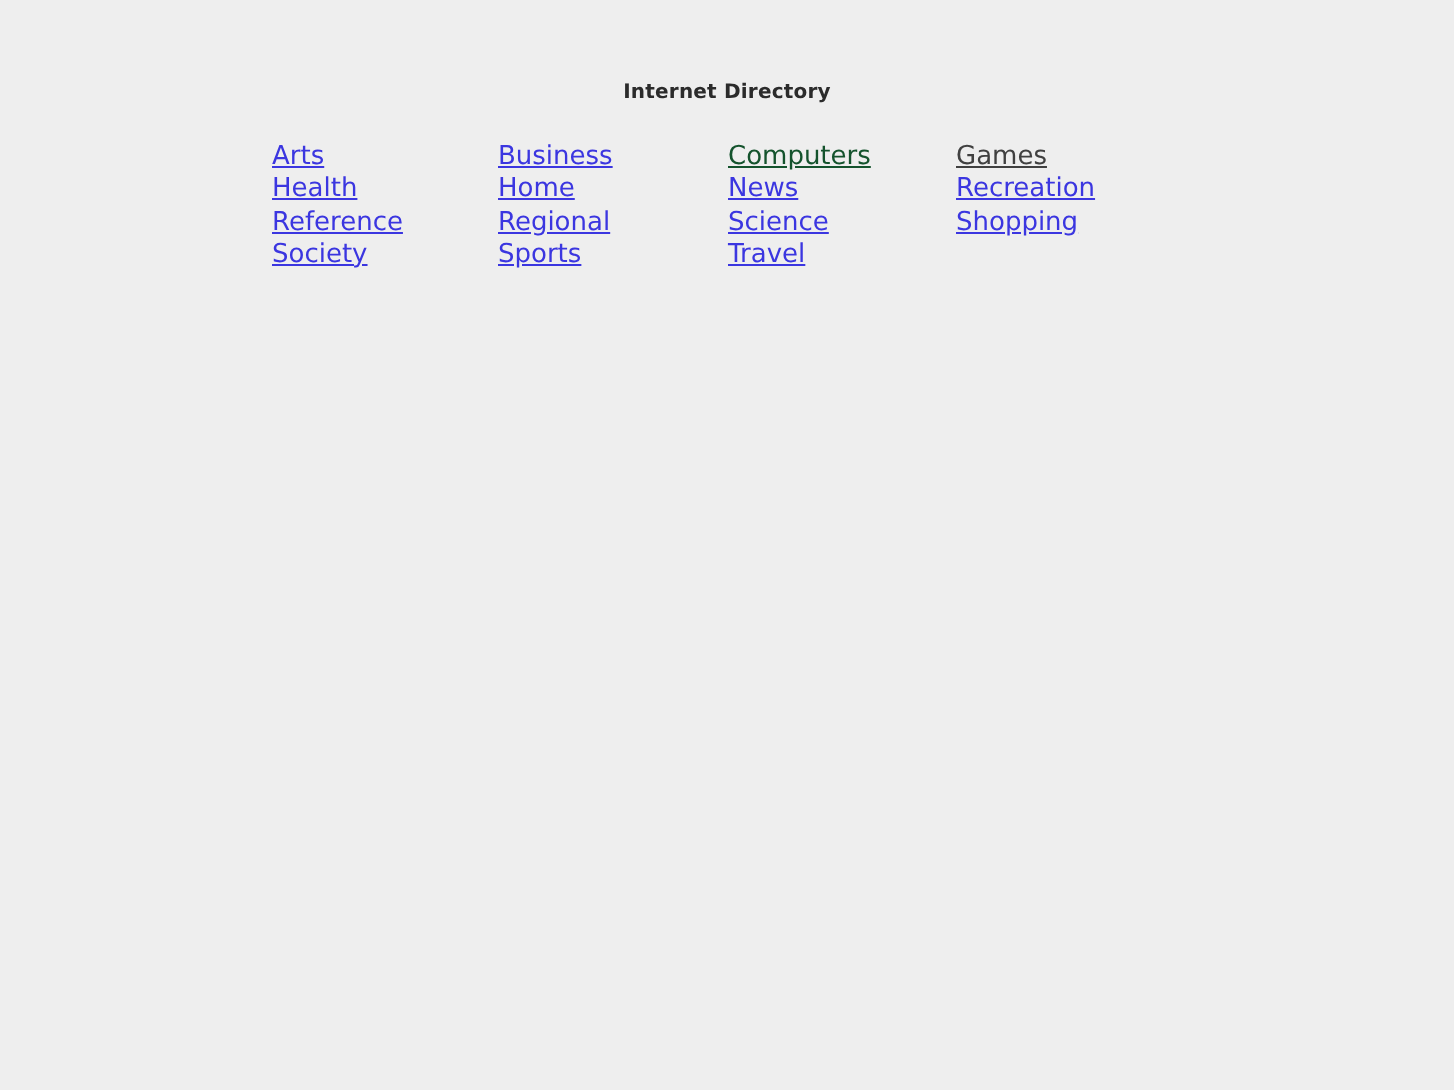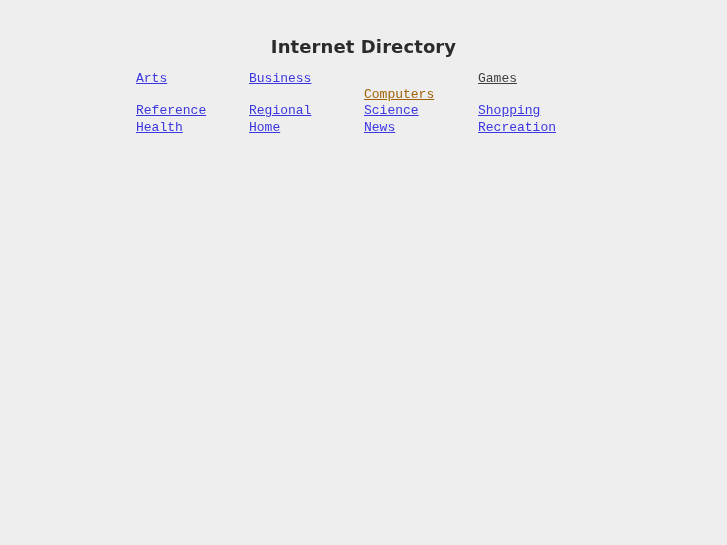--- a/index.html
+++ b/index.html
@@ -39,21 +39,21 @@
   }
 
   
   .page-title {
     position: absolute;
     left: 0;
     top: 37px;
     width: 727px;
     margin: 0;
     text-align: center;
-    font-size: 18px;
+    font-size: 10px;
     line-height: 19px;
     font-weight: bold;
     color: #2b2b2b;
     letter-spacing: 0.1px;
   }
 
   
   .category-table {
     position: absolute;
     left: 136px;
@@ -73,70 +73,84 @@
   .col-4 { width: 120px; }
 
   .cat-link {
     display: inline-block;
     color: #3b36e0;
     text-decoration: underline;
     font-size: 13px;
     line-height: 16.3px;
     cursor: pointer;
   }
-  .cat-cell { height: 16.3px; font-family: Liberation Mono, monospace; }
+  .cat-cell { height: 16.3px; }
 </style>
 </head>
 <body style="background: rgb(238, 238, 238);">
 
 <div class="page">
 
 
   <h1 class="page-title">Internet Directory</h1>
 
   <table class="category-table">
     <tbody>
         <tr>
       <td class="col-1 cat-cell">
         <a class="cat-link" href="#" style="color: rgb(59, 54, 224);">Arts</a>
       </td>
       <td class="col-2 cat-cell">
         <a class="cat-link" href="#" style="color: rgb(59, 54, 224);">Business</a>
       </td>
       <td class="col-3 cat-cell">
-        <a class="cat-link" href="#" style="color: #a16207; margin-top: 16px;">Computers</a>
+        <a class="cat-link" href="#" style="color: #14532d;">Computers</a>
       </td>
       <td class="col-4 cat-cell">
         <a class="cat-link" href="#" style="color: #404040;">Games</a>
+      </td>
+    </tr>
+    <tr>
+      <td class="col-1 cat-cell">
+        <a class="cat-link" href="#" style="color: rgb(59, 54, 224);">Health</a>
+      </td>
+      <td class="col-2 cat-cell">
+        <a class="cat-link" href="#" style="color: rgb(59, 54, 224);">Home</a>
+      </td>
+      <td class="col-3 cat-cell">
+        <a class="cat-link" href="#" style="color: rgb(59, 54, 224);">News</a>
+      </td>
+      <td class="col-4 cat-cell">
+        <a class="cat-link" href="#" style="color: rgb(59, 54, 224);">Recreation</a>
       </td>
     </tr>
     <tr>
       <td class="col-1 cat-cell">
         <a class="cat-link" href="#" style="color: rgb(59, 54, 224);">Reference</a>
       </td>
       <td class="col-2 cat-cell">
         <a class="cat-link" href="#" style="color: rgb(59, 54, 224);">Regional</a>
       </td>
       <td class="col-3 cat-cell">
         <a class="cat-link" href="#" style="color: rgb(59, 54, 224);">Science</a>
       </td>
       <td class="col-4 cat-cell">
         <a class="cat-link" href="#" style="color: rgb(59, 54, 224);">Shopping</a>
       </td>
     </tr>
     <tr>
       <td class="col-1 cat-cell">
-        <a class="cat-link" href="#" style="color: rgb(59, 54, 224);">Health</a>
+        <a class="cat-link" href="#" style="color: rgb(59, 54, 224);">Society</a>
       </td>
       <td class="col-2 cat-cell">
-        <a class="cat-link" href="#" style="color: rgb(59, 54, 224);">Home</a>
+        <a class="cat-link" href="#" style="color: rgb(59, 54, 224);">Sports</a>
       </td>
       <td class="col-3 cat-cell">
-        <a class="cat-link" href="#" style="color: rgb(59, 54, 224);">News</a>
+        <a class="cat-link" href="#" style="color: rgb(59, 54, 224);">Travel</a>
       </td>
-      <td class="col-4 cat-cell">
-        <a class="cat-link" href="#" style="color: rgb(59, 54, 224);">Recreation</a>
+      <td class="col-4 cat-cell empty">
+        
       </td>
     </tr>
   </tbody>
     </table>
 
 </div>
 
 </body></html>

